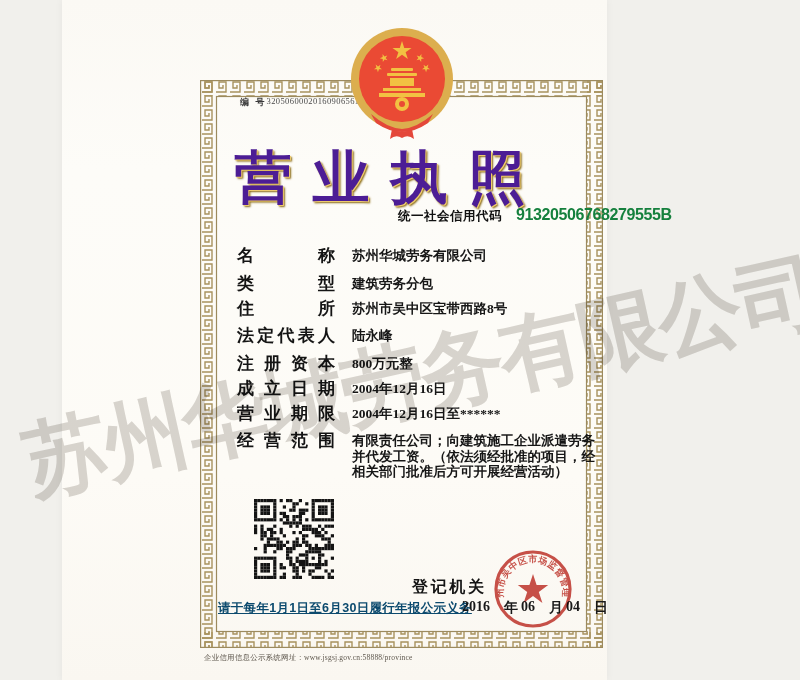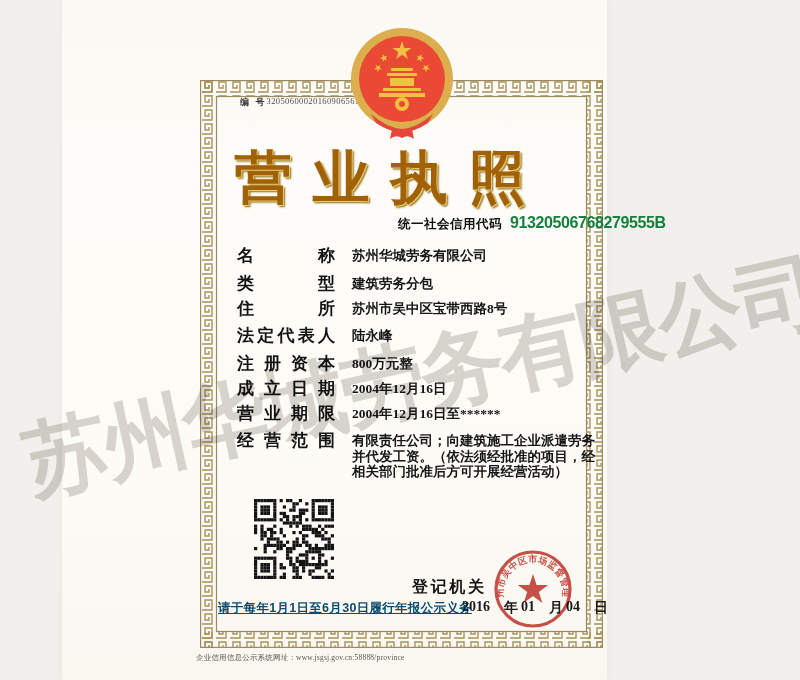--- a/index.html
+++ b/index.html
@@ -18,25 +18,25 @@
   .emblem{position:absolute;left:345px;top:26px;z-index:4;}
 
   
   .serial{position:absolute;left:240px;top:96px;z-index:3;font-size:9px;color:#3a3a3a;display:flex;gap:0;}
   .serial .lab{font-weight:bold;letter-spacing:2px;}
   .serial .num{font-family:"Liberation Serif",serif;font-size:8.5px;letter-spacing:0.4px;color:#4a4a4a;}
 
   
   .title{position:absolute;left:200px;top:140px;width:365px;z-index:3;text-align:center;
          font-size:57px;font-weight:900;letter-spacing:21px;padding-left:16px;box-sizing:border-box;
-         color:#a16207;text-shadow:1px 1px 0 #eecb6e,2px 2px 2px #8a6a12;
+         color:#4c1d95;text-shadow:1px 1px 0 #eecb6e,2px 2px 2px #8a6a12;
          font-family:"Liberation Sans",sans-serif;}
 
   
-  .code-line{position:absolute;left:398px;top:206px;z-index:3;display:flex;align-items:baseline;gap:8px;margin-top:8px;}
+  .code-line{position:absolute;left:398px;top:206px;z-index:3;display:flex;align-items:baseline;gap:14px;}
   .code-line .lab{font-weight:bold;font-size:12.5px;color:#111;letter-spacing:0.5px;}
   .code-line .val{font-family:Liberation Sans, sans-serif;font-size:16px;letter-spacing:-0.4px;color:#15803d;font-weight:600;}
 
   
   .row{position:absolute;left:237px;width:360px;z-index:3;}
   .row .lab{position:absolute;left:0;top:0;width:98px;font-size:17px;font-weight:bold;color:#141414;}
   .row .val{position:absolute;left:115px;top:4px;width:252px;font-family:"Liberation Serif",serif;
             font-size:13.5px;font-weight:600;color:#161616;line-height:15.5px;}
   .r1{top:244px}.r2{top:272px}.r3{top:297px}.r4{top:324px}
   .r5{top:352px}.r6{top:377px}.r7{top:402px}.r8{top:429px}
@@ -53,21 +53,21 @@
   .notice{position:absolute;left:218px;top:600px;z-index:3;font-size:12.5px;font-weight:bold;color:#0c4a6e;letter-spacing:0.3px;text-decoration:underline;}
   .dateline{position:absolute;left:462px;top:599px;z-index:3;display:flex;align-items:flex-start;
             font-family:"Liberation Serif",serif;font-size:14px;font-weight:bold;color:#191919;}
   .dateline span{margin-right:3px;}
   .dateline .gap{width:8px;}
 
   
   .seal{position:absolute;left:489px;top:545px;z-index:5;opacity:0.88;mix-blend-mode:multiply;}
 
   
-  .footer-left{position:absolute;left:196px;top:653px;z-index:3;font-size:7.5px;color:#5d564c;
+  .footer-left{position:absolute;left:204px;top:653px;z-index:3;font-size:7.5px;color:#5d564c;
                font-family:"Liberation Serif",serif;letter-spacing:0.2px;}
   .footer-right{position:absolute;left:452px;top:652px;z-index:3;font-size:9.5px;font-weight:bold;color:#36302a;
                 font-family:"Liberation Serif",serif;letter-spacing:0.6px;}
 
   
   .watermark{position:absolute;left:26px;top:408px;z-index:6;white-space:nowrap;pointer-events:none;
              transform:rotate(-12.5deg);transform-origin:0 50%;
              font-size:84px;font-weight:900;letter-spacing:-3px;
              color:rgba(128,122,113,0.30);mix-blend-mode:multiply;
              font-family:"Liberation Sans",sans-serif;}
@@ -515,21 +515,21 @@
       <textPath href="#sealArc" startOffset="50%" text-anchor="middle">苏州市吴中区市场监督管理局</textPath>
     </text>
   </svg>
 
   <div class="notice">请于每年1月1日至6月30日履行年报公示义务</div>
 
   <div class="dateline">
     <span>2016</span>
     <span class="gap"></span>
     <span>年</span>
-    <span>01</span>
+    <span>06</span>
     <span class="gap"></span>
     <span>月</span>
     <span>04</span>
     <span class="gap"></span>
     <span>日</span>
   </div>
 
   <div class="footer-left">企业信用信息公示系统网址：www.jsgsj.gov.cn:58888/province</div>
 
   <div class="watermark">苏州华城劳务有限公司</div>

